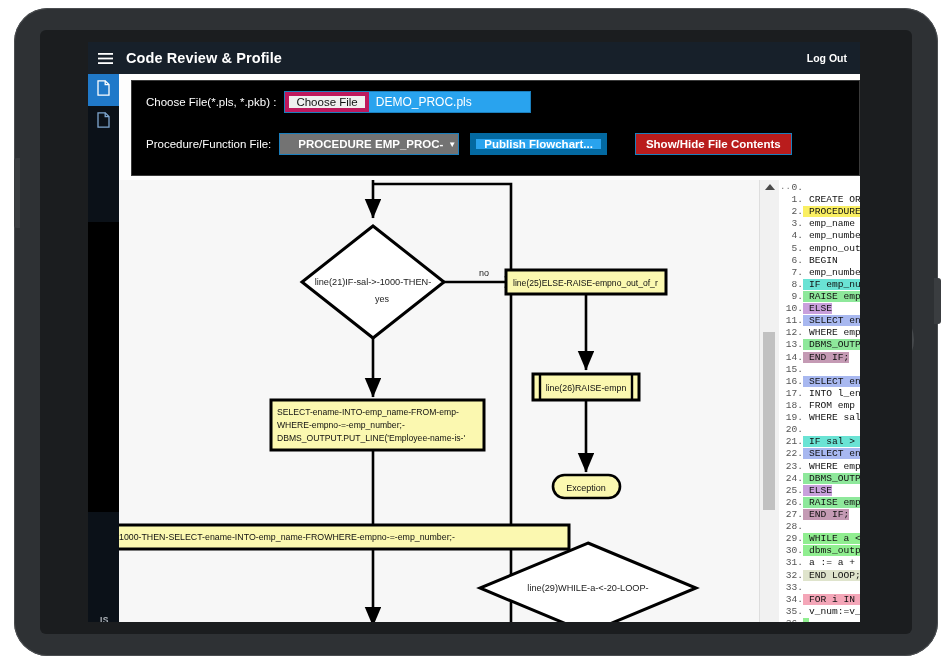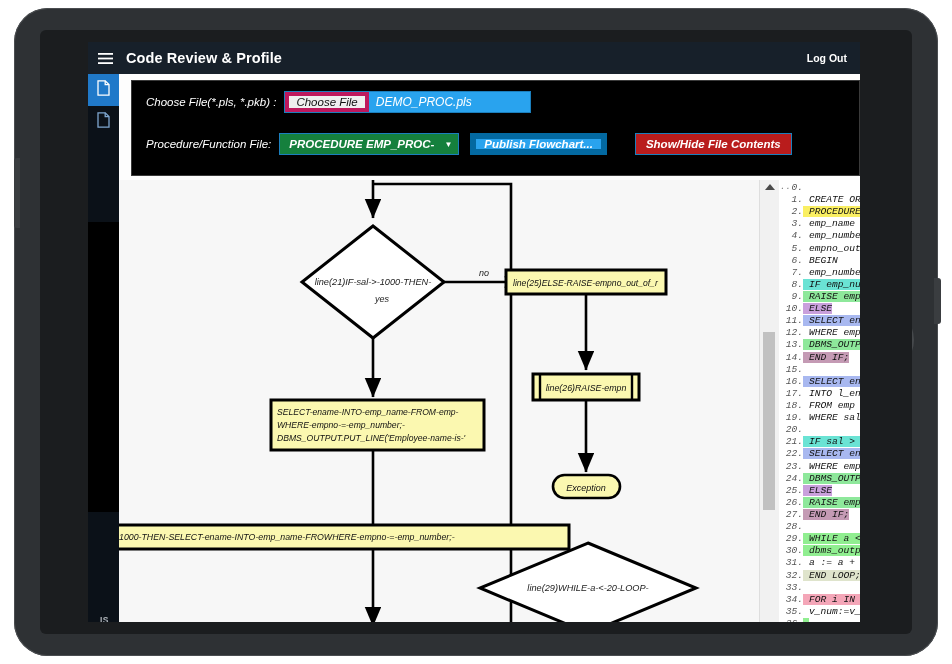--- a/index.html
+++ b/index.html
@@ -80,21 +80,20 @@
   .rail-item.active{ background:#2079c9; }
   .rail-ghost{
     position:absolute; left:12px; top:541px; color:#c7ccd1; font-size:8.5px;
     font-weight:700; letter-spacing:.5px; opacity:.85;
   }
 
   
   .content{
     position:absolute; left:31px; top:32px; width:741px; height:436px;
     background:#fdfdfd;
-    font-style:italic;
   }
 
   
   .ctrl-panel{
     position:absolute; left:12px; top:6px; width:729px; height:96px;
     background:#000000; border:1px solid #3a3a3a;
   }
   .ctrl-row{ display:flex; align-items:center; height:42px; padding-left:14px; }
   .ctrl-label{
     color:#ffffff; font-size:11.5px; margin-right:8px; white-space:nowrap;
@@ -106,22 +105,22 @@
   .choose-file-btn{
     background:#efefef; border:4px solid #be185d; height:20px;
     display:flex; align-items:center; padding:0 7px;
     font-size:11.5px; color:#111; cursor:pointer;
   }
   .file-name{
     color:#ffffff; font-size:12px; padding-left:7px; white-space:nowrap;
   }
   .select-box{
     display:flex; align-items:center; justify-content:space-between;
-    background:#15803d; border:1px solid #1b7fbd; height:22px; width:180px;
-    padding:0 6px 0 9px; cursor:pointer;
+    background:#737373; border:1px solid #1b7fbd; height:22px; width:180px;
+    padding:0 6px 0 18px; cursor:pointer;
   }
   .select-box span.val{ color:#ffffff; font-size:11.5px; font-weight:600; white-space:nowrap;}
   .caret{ color:#ffffff; font-size:8px; margin-left:5px; }
   .btn-pub{
     background:#29a3ee; border:6px solid #0369a1; height:22px;
     color:#ffffff; font-size:11.5px; font-weight:600;
     display:flex; align-items:center; padding:0 8px; margin-left:11px; cursor:pointer;
     white-space:nowrap;
   }
   .btn-show{

